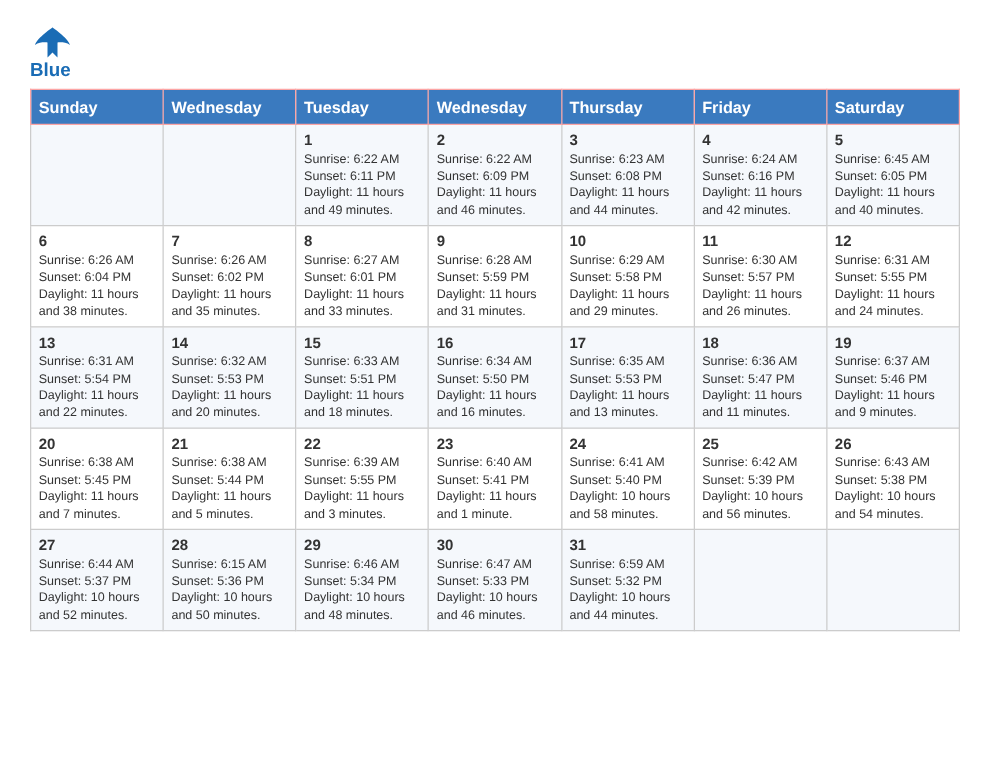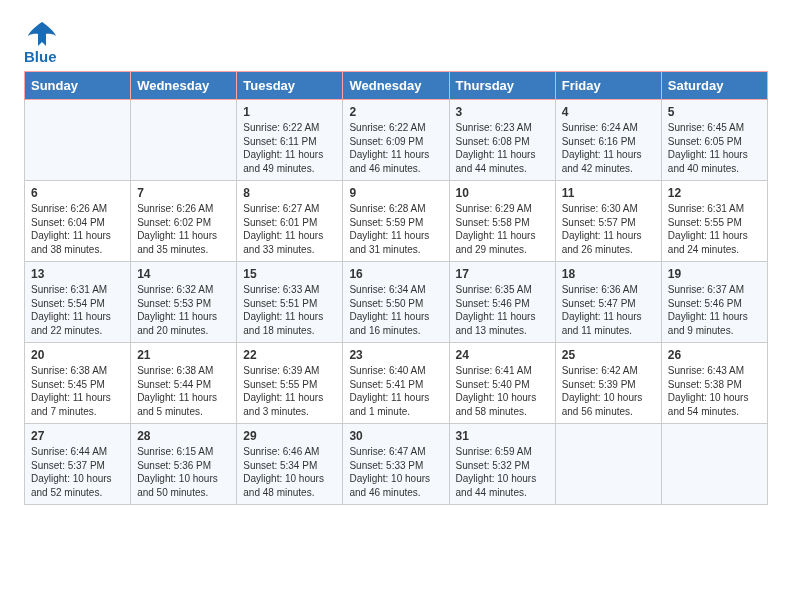--- a/index.html
+++ b/index.html
@@ -210,21 +210,21 @@
         </td>
         <td>
           <span class="day-number">16</span>
           <div class="cell-text" style="white-space: pre-line;">Sunrise: 6:34 AM
 Sunset: 5:50 PM
 Daylight: 11 hours and 16 minutes.</div>
         </td>
         <td>
           <span class="day-number">17</span>
           <div class="cell-text" style="white-space: pre-line;">Sunrise: 6:35 AM
-Sunset: 5:46 PM
+Sunset: 5:53 PM
 Daylight: 11 hours and 13 minutes.</div>
         </td>
         <td>
           <span class="day-number">18</span>
           <div class="cell-text" style="white-space: pre-line;">Sunrise: 6:36 AM
 Sunset: 5:47 PM
 Daylight: 11 hours and 11 minutes.</div>
         </td>
         <td>
           <span class="day-number">19</span>

